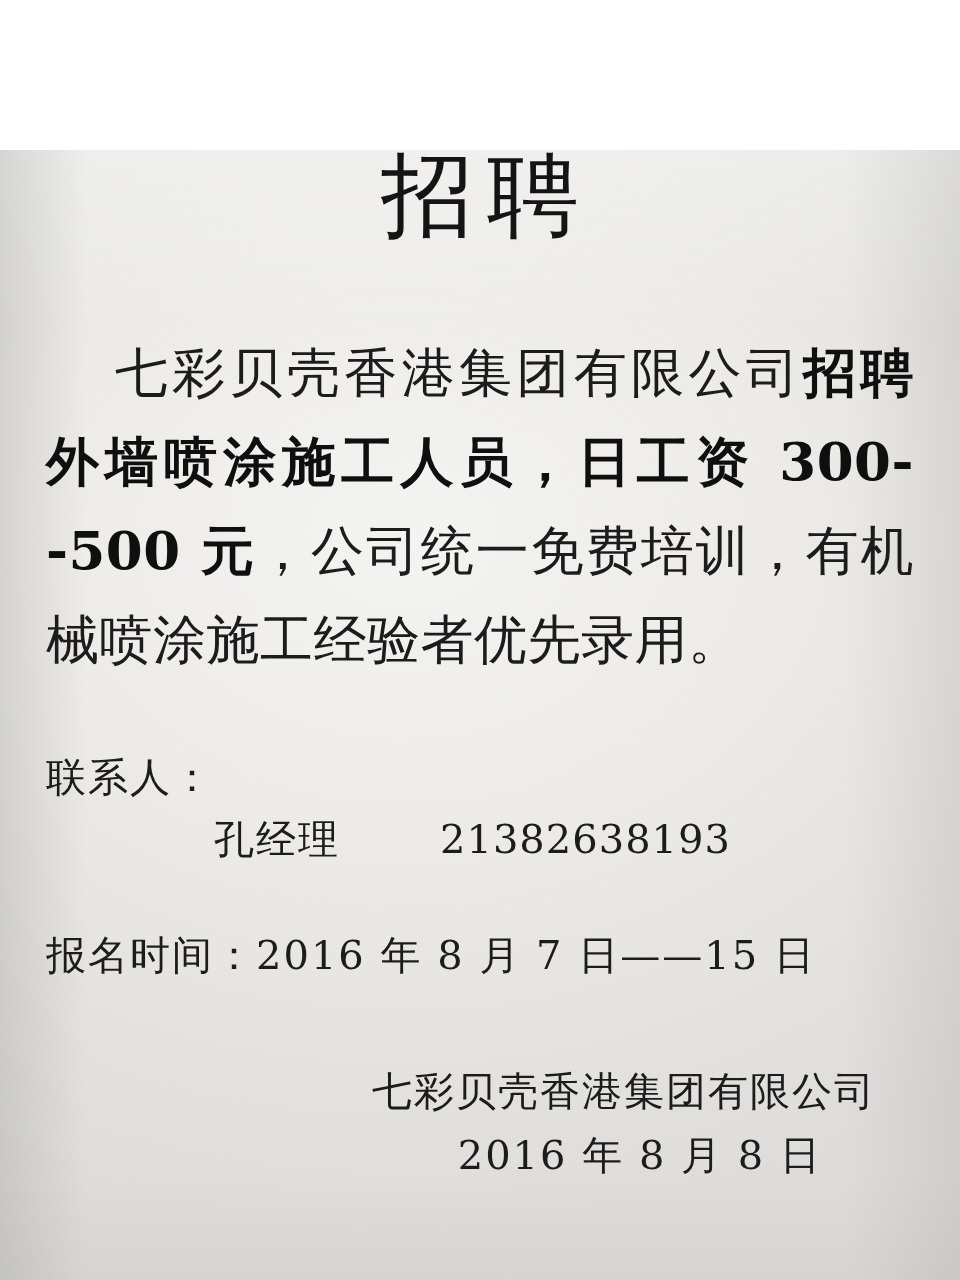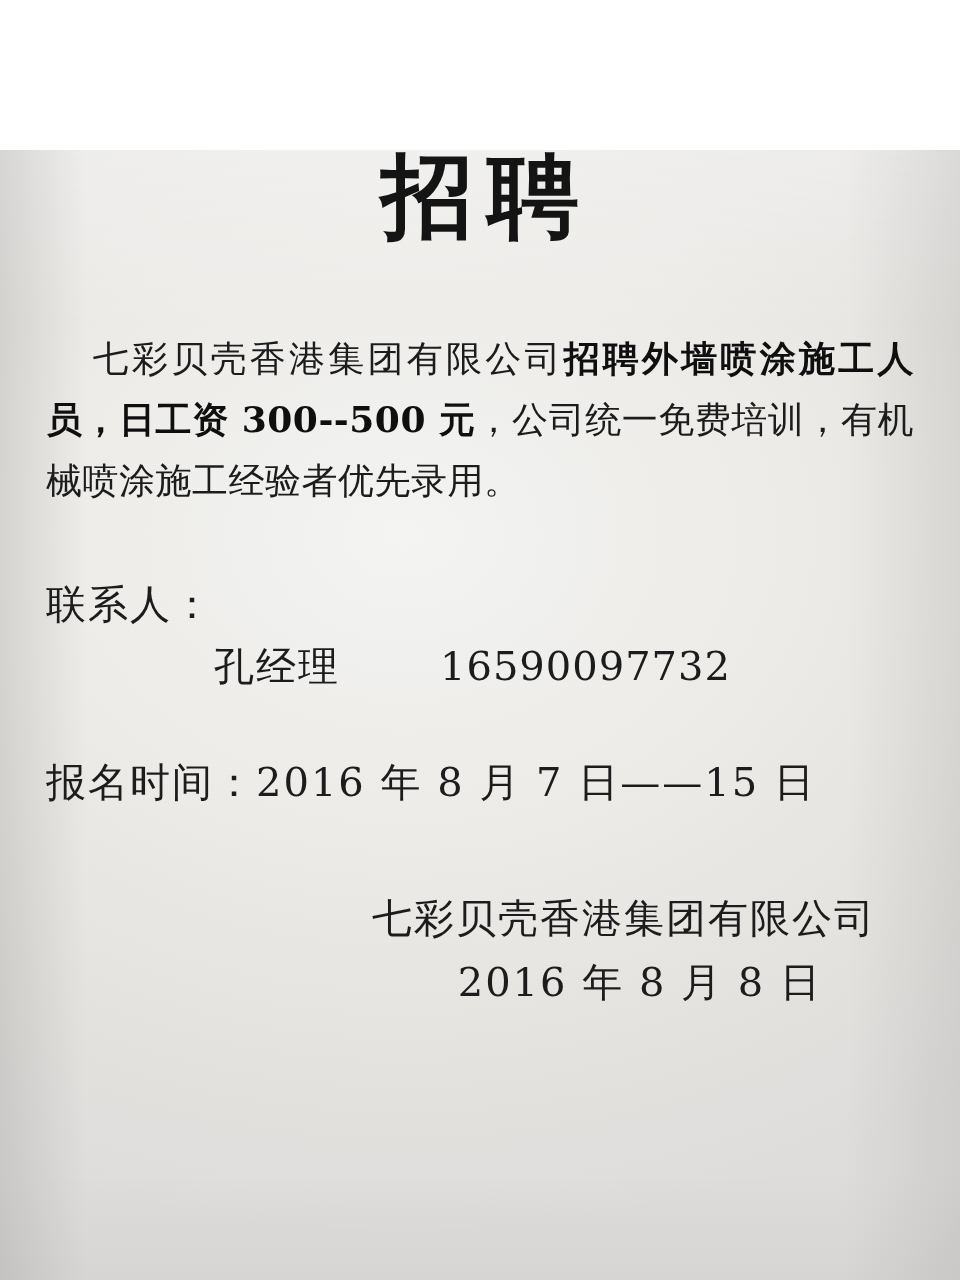--- a/index.html
+++ b/index.html
@@ -48,27 +48,27 @@
     color: #1b1b1b;
   }
 
   #poster-title {
     text-align: center;
     font-size: 92px;
     line-height: 1;
     letter-spacing: 14px;
     margin: 150px 0 0 0;
     padding-left: 14px;
-    font-weight: 700;
+    font-weight: 400;
     color: #141414;
   }
 
   #body-paragraph {
     margin: 86px 0 0 0;
-    font-size: 36px;
+    font-size: 53px;
     line-height: 1.68;
     text-align: justify;
     text-justify: inter-ideograph;
     text-indent: 1.3em;
     color: #1c1c1c;
     letter-spacing: 0.5px;
   }
   #body-paragraph .emph {
     font-weight: 700;
     color: #0f0f0f;
@@ -133,21 +133,21 @@
       <span>七彩贝壳香港集团有限公司</span><span class="emph">招聘外墙喷涂施工人员，日工资 300--500 元</span><span>，公司统一免费培训，有机械喷涂施工经验者优先录用。</span>
     </p>
 
     <div id="contacts-block">
       <div class="contact-row">
         <span class="contact-label">联系人：</span>
       </div>
       <div class="contact-row">
         <span class="contact-label spacer">联系人：</span>
         <span class="contact-name">孔经理</span>
-        <span class="contact-phone">16590097732</span>
+        <span class="contact-phone">21382638193</span>
       </div>
     </div>
 
     <p id="signup-line">报名时间：2016 年 8 月 7 日——15 日</p>
 
     <div id="signoff-block">
       <div id="signoff-company">七彩贝壳香港集团有限公司</div>
       <div id="signoff-date">2016 年 8 月 8 日</div>
     </div>
 

